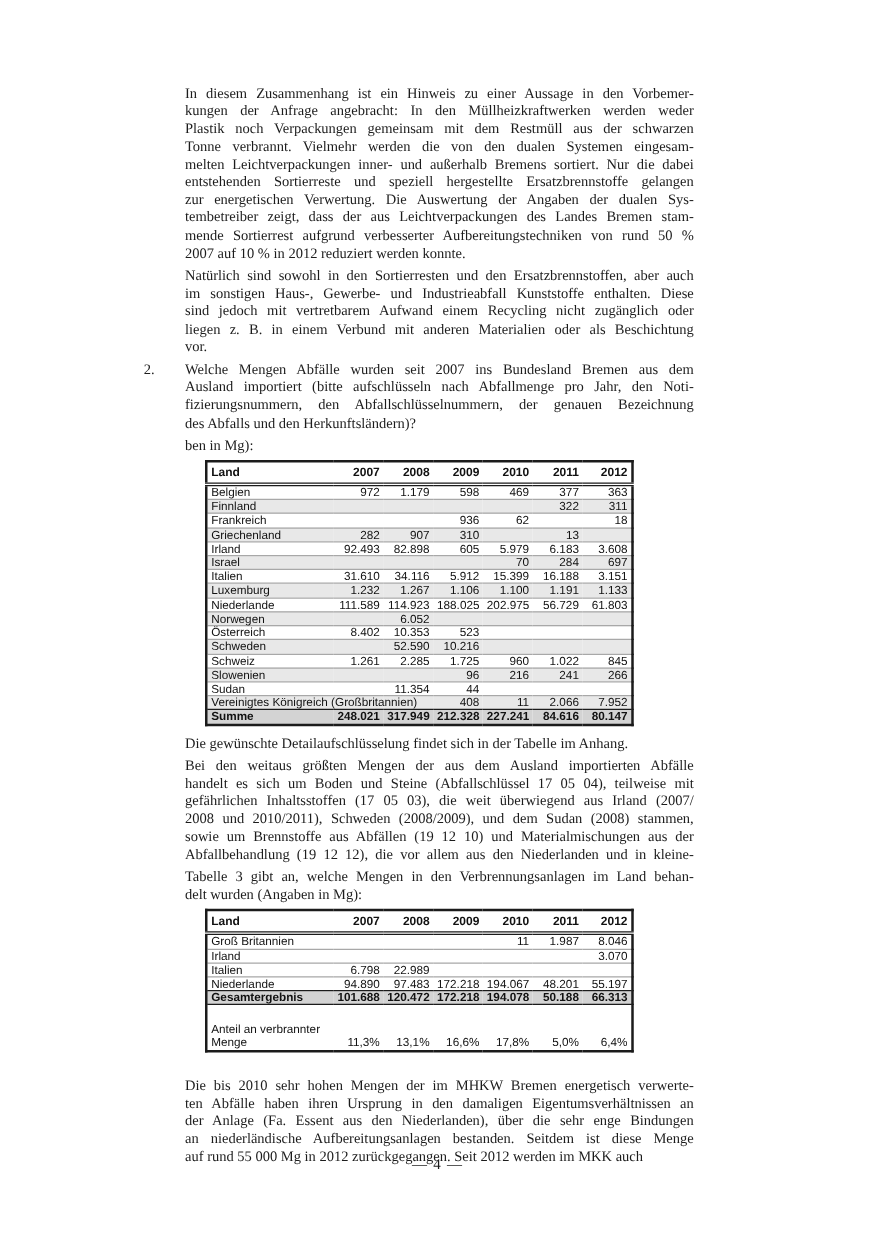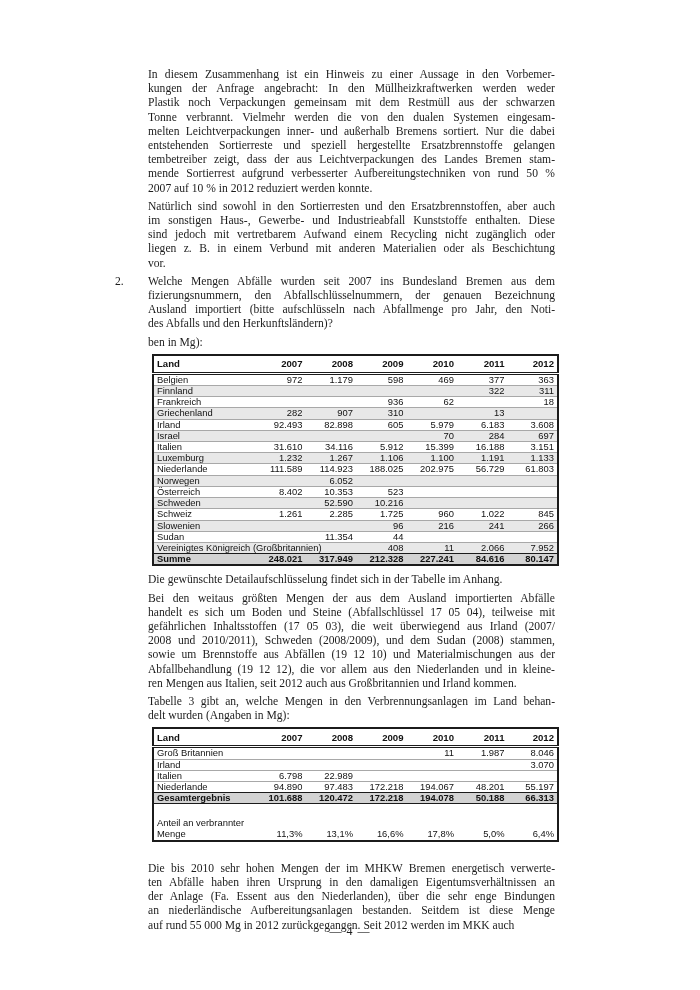--- a/index.html
+++ b/index.html
@@ -18,22 +18,22 @@
   .content{position:absolute;left:148px;top:68px;width:407px;}
   .para{margin:0 0 4px 0;font-size:11.6px;line-height:14.2px;}
   .line{white-space:nowrap;text-align:justify;text-align-last:justify;}
   .line.last{text-align-last:left;}
   .question{position:relative;}
   .qnum{position:absolute;left:-33px;top:0;font-size:11.6px;line-height:14.2px;}
   .caption{margin-top:6px;}
   .lastpara{margin-top:20px;}
 
   table.dtable{
-    width:407px;table-layout:fixed;border-collapse:collapse;
-    margin:4px 0 7px 4px;
+    width:343px;table-layout:fixed;border-collapse:collapse;
+    margin:4px 0 7px 16px;
     font-family:"Liberation Sans", sans-serif;
     border:2px solid var(--border);
   }
   table.t3{margin-top:3px;}
   .dtable th,.dtable td{
     padding:0 3px;font-size:9.4px;line-height:10.2px;overflow:visible;
     font-weight:normal;color:#111;
   }
   .dtable th{
     font-weight:bold;padding:2.5px 3px 2px 3px;line-height:11.5px;
@@ -65,39 +65,40 @@
 <div class="page">
   <div class="content">
 
     <div class="para">
         <div class="line">In diesem Zusammenhang ist ein Hinweis zu einer Aussage in den Vorbemer-</div>
         <div class="line">kungen der Anfrage angebracht: In den Müllheizkraftwerken werden weder</div>
         <div class="line">Plastik noch Verpackungen gemeinsam mit dem Restmüll aus der schwarzen</div>
         <div class="line">Tonne verbrannt. Vielmehr werden die von den dualen Systemen eingesam-</div>
         <div class="line">melten Leichtverpackungen inner- und außerhalb Bremens sortiert. Nur die dabei</div>
         <div class="line">entstehenden Sortierreste und speziell hergestellte Ersatzbrennstoffe gelangen</div>
+        <div class="line">zur energetischen Verwertung. Die Auswertung der Angaben der dualen Sys-</div>
         <div class="line">tembetreiber zeigt, dass der aus Leichtverpackungen des Landes Bremen stam-</div>
         <div class="line">mende Sortierrest aufgrund verbesserter Aufbereitungstechniken von rund 50 %</div>
         <div class="line last">2007 auf 10 % in 2012 reduziert werden konnte.</div>
       </div>
 
     <div class="para">
         <div class="line">Natürlich sind sowohl in den Sortierresten und den Ersatzbrennstoffen, aber auch</div>
         <div class="line">im sonstigen Haus-, Gewerbe- und Industrieabfall Kunststoffe enthalten. Diese</div>
         <div class="line">sind jedoch mit vertretbarem Aufwand einem Recycling nicht zugänglich oder</div>
         <div class="line">liegen z. B. in einem Verbund mit anderen Materialien oder als Beschichtung</div>
         <div class="line last">vor.</div>
       </div>
 
     <div class="question para">
       <span class="qnum">2.</span>
       <div>
           <div class="line">Welche Mengen Abfälle wurden seit 2007 ins Bundesland Bremen aus dem</div>
+          <div class="line">Ausland importiert (bitte aufschlüsseln nach Abfallmenge pro Jahr, den Noti-</div>
           <div class="line">fizierungsnummern, den Abfallschlüsselnummern, der genauen Bezeichnung</div>
-          <div class="line">Ausland importiert (bitte aufschlüsseln nach Abfallmenge pro Jahr, den Noti-</div>
           <div class="line last">des Abfalls und den Herkunftsländern)?</div>
         </div>
     </div>
 
     <div class="para">
         <div class="line last">ben in Mg):</div>
       </div>
 
     <table class="dtable" data-stripes="even">
         <thead>
@@ -272,21 +273,20 @@
         <div class="line last">Die gewünschte Detailaufschlüsselung findet sich in der Tabelle im Anhang.</div>
       </div>
 
     <div class="para">
         <div class="line">Bei den weitaus größten Mengen der aus dem Ausland importierten Abfälle</div>
         <div class="line">handelt es sich um Boden und Steine (Abfallschlüssel 17 05 04), teilweise mit</div>
         <div class="line">gefährlichen Inhaltsstoffen (17 05 03), die weit überwiegend aus Irland (2007/</div>
         <div class="line">2008 und 2010/2011), Schweden (2008/2009), und dem Sudan (2008) stammen,</div>
         <div class="line">sowie um Brennstoffe aus Abfällen (19 12 10) und Materialmischungen aus der</div>
         <div class="line">Abfallbehandlung (19 12 12), die vor allem aus den Niederlanden und in kleine-</div>
-        <div class="line last">ren Mengen aus Italien, seit 2012 auch aus Großbritannien und Irland kommen.</div>
       </div>
 
     <div class="para">
         <div class="line">Tabelle 3 gibt an, welche Mengen in den Verbrennungsanlagen im Land behan-</div>
         <div class="line last">delt wurden (Angaben in Mg):</div>
       </div>
 
     <table class="dtable t3">
         <thead>
           <tr>

